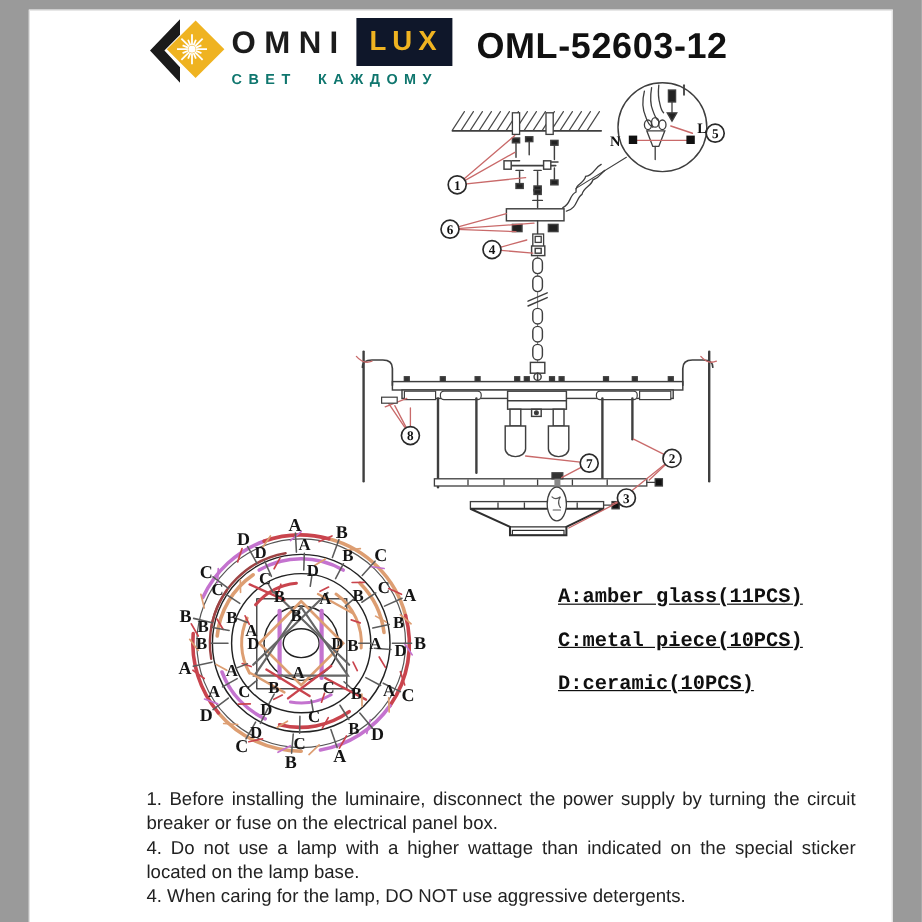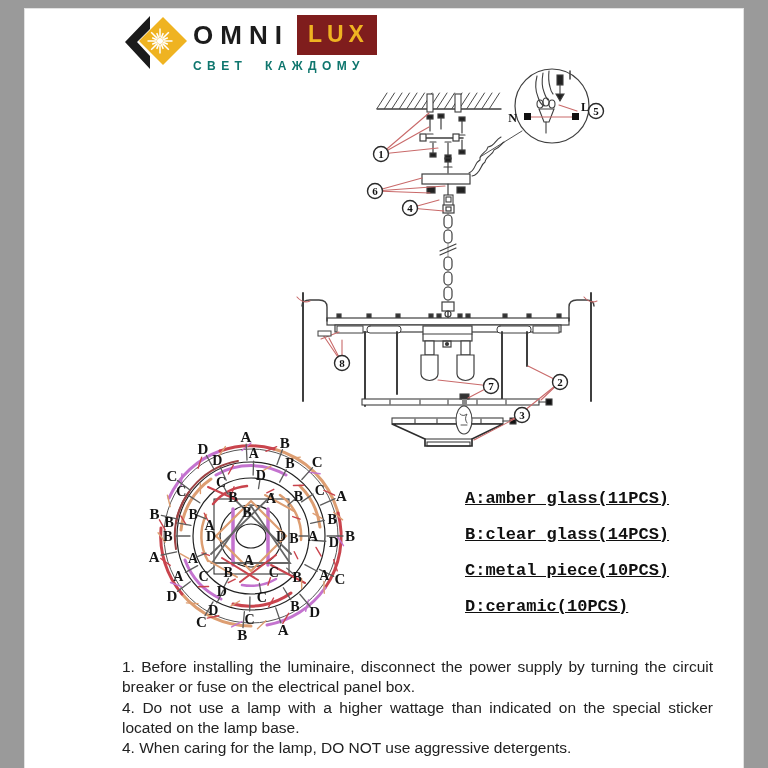--- a/index.html
+++ b/index.html
@@ -4,21 +4,21 @@
 <style>
   html,body{margin:0;padding:0;background:#9a9a9a;}
   .page{position:relative;width:720px;height:768px;margin:8px auto;background:#ffffff;
         border:1px solid #e2e2e2;box-sizing:border-box;overflow:hidden;
         font-family:"Liberation Sans",sans-serif;}
   
   .logo-icon{position:absolute;left:94px;top:4px;}
   .logo-text{position:absolute;left:168px;top:6px;}
   .logo-row{display:flex;align-items:center;}
   .omni{font-size:26px;font-weight:bold;letter-spacing:7px;color:#1c1c1c;}
-  .lux{display:inline-block;margin-left:8px;background:#7f1d1d;color:#efb321;
+  .lux{display:inline-block;margin-left:8px;background:#0f172a;color:#efb321;
        font-size:23px;font-weight:bold;letter-spacing:5px;padding:6px 8px 7px 11px;}
   .tagline{margin-top:4px;font-size:12px;font-weight:bold;letter-spacing:5.4px;
            word-spacing:9px;color:#0f766e;white-space:nowrap;}
   .model{position:absolute;left:372px;top:13px;font-size:30px;font-weight:bold;
          letter-spacing:0.5px;color:#111;white-space:nowrap;}
   
   #diagram{position:absolute;left:0;top:0;}
   
   .legend{position:absolute;left:440px;top:480px;}
   .legend-item{font-family:"Liberation Mono",monospace;font-weight:bold;font-size:17px;
@@ -56,20 +56,21 @@
       </g>
     <circle cx="41" cy="28" r="3" fill="#ffffff"></circle>
   </svg>
   <div class="logo-text">
     <div class="logo-row">
       <span class="omni">OMNI</span>
       <span class="lux">LUX</span>
     </div>
     <div class="tagline">СВЕТ КАЖДОМУ</div>
   </div>
+  <div class="model">OML-52603-12</div>
 
   <svg id="diagram" width="768" height="768" viewBox="0 0 768 768" fill="none" stroke-linecap="round">
 
     <g id="hatch" stroke="#4a4a4a" stroke-width="1">
         <line x1="352" y1="99.5" x2="362" y2="84"></line>
         <line x1="359.5" y1="99.5" x2="369.5" y2="84"></line>
         <line x1="367" y1="99.5" x2="377" y2="84"></line>
         <line x1="374.5" y1="99.5" x2="384.5" y2="84"></line>
         <line x1="382" y1="99.5" x2="392" y2="84"></line>
         <line x1="389.5" y1="99.5" x2="399.5" y2="84"></line>
@@ -482,21 +483,20 @@
         </g>
         <g>
           <circle cx="497" cy="406" r="7.5" fill="#ffffff" stroke="#2a2a2a" stroke-width="1.4"></circle>
           <text x="497" y="410" text-anchor="middle" fill="#111" font-family="Liberation Serif, serif" font-size="11" font-weight="bold">3</text>
         </g>
       </g>
   </svg>
 
   <div class="legend">
     <div class="legend-item">A:amber glass(11PCS)</div>
-    <div class="legend-item">B:clear glass(14PCS)</div>
     <div class="legend-item">C:metal piece(10PCS)</div>
     <div class="legend-item">D:ceramic(10PCS)</div>
   </div>
 
   <div class="instructions">
     <div class="instr-item">1. Before installing the luminaire, disconnect the power supply by turning the circuit breaker or fuse on the electrical panel box.</div>
     <div class="instr-item">4. Do not use a lamp with a higher wattage than indicated on the special sticker located on the lamp base.</div>
     <div class="instr-item">4. When caring for the lamp, DO NOT use aggressive detergents.</div>
   </div>
 

